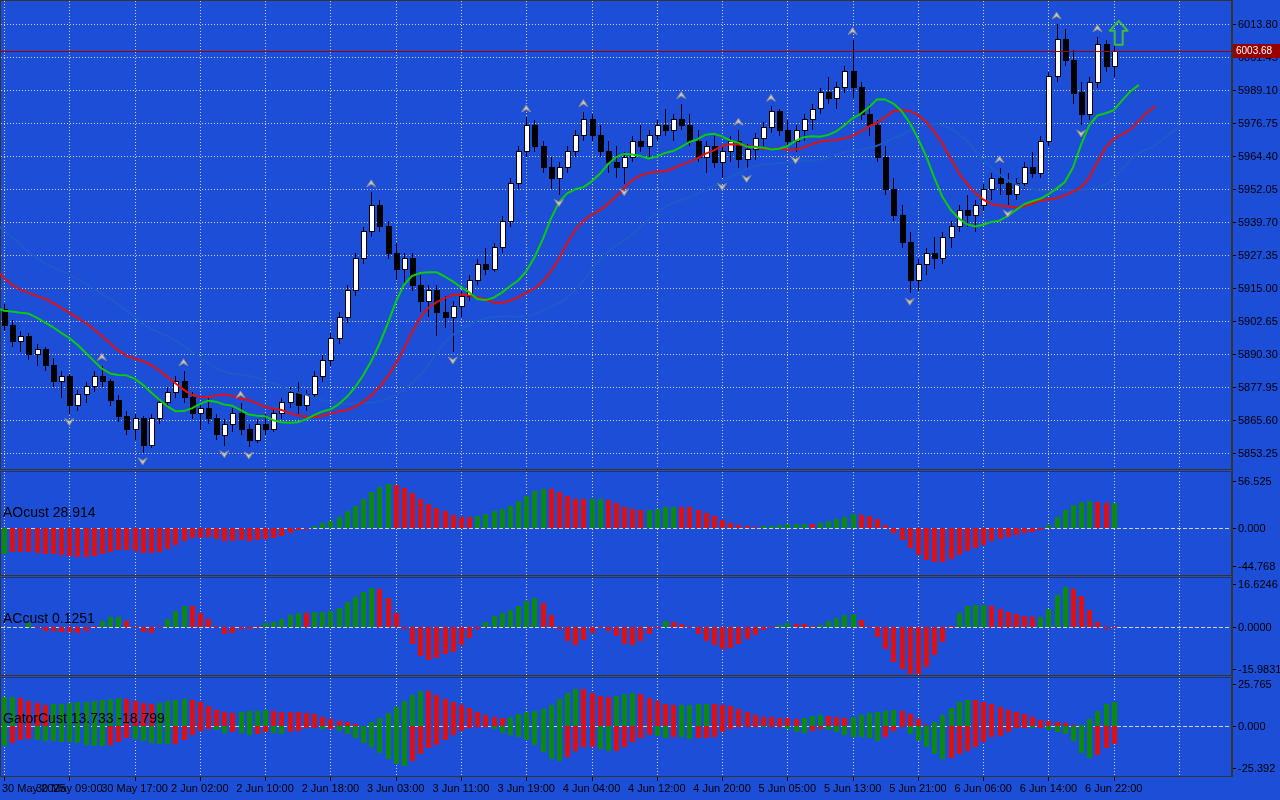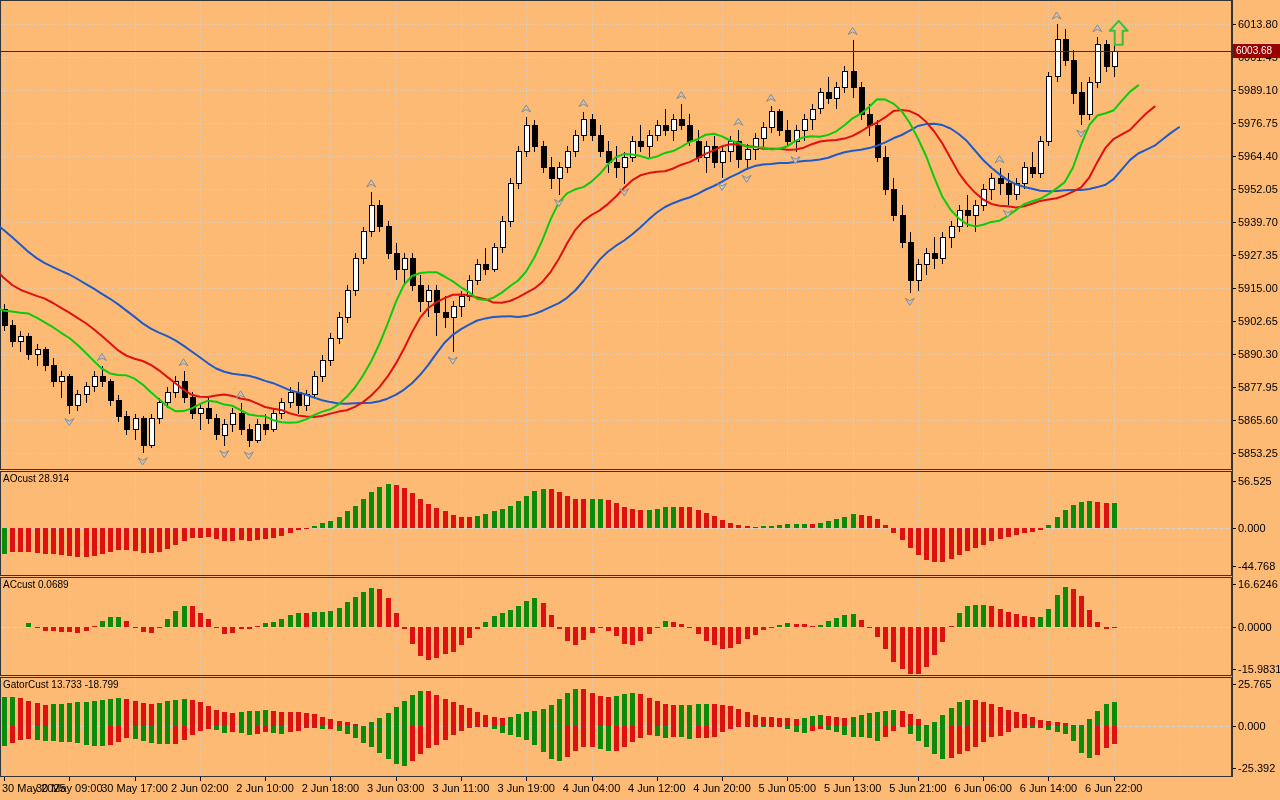--- a/index.html
+++ b/index.html
@@ -1,19 +1,19 @@
 <!DOCTYPE html>
 <html><head>
 <meta charset="utf-8">
 <style>
   html,body{margin:0;padding:0;background:#fff;}
-  #chart-root{position:relative;width:1280px;height:800px;background:#fdba74;
+  #chart-root{position:relative;width:1280px;height:800px;background:#1d4ed8;
     font-family:"Liberation Sans",sans-serif;overflow:hidden;}
   #chart-svg{position:absolute;left:0;top:0;}
-  .pane-label{position:absolute;left:3px;font-size:10px;color:#000;white-space:nowrap;z-index:5;}
+  .pane-label{position:absolute;left:3px;font-size:14px;color:#000;white-space:nowrap;z-index:5;margin-top:31px;}
   .hit{position:absolute;z-index:4;}
   #price-badge{position:absolute;left:1233px;top:44px;width:46px;height:14px;
     background:#990000;color:#fff;font-size:10px;line-height:14px;padding-left:3px;z-index:6;}
 </style>
 </head>
 <body>
 
 <div id="chart-root">
   <svg id="chart-svg" width="1280" height="800">
       <g stroke="#D2D2D2" stroke-width="1" stroke-dasharray="1 2" shape-rendering="crispEdges">
@@ -1067,17 +1067,17 @@
     </svg>
 
   <div class="hit" style="left:0;top:0;width:1232px;height:470px"></div>
   <div class="hit" style="left:0;top:471px;width:1232px;height:105px"></div>
   <div class="hit" style="left:0;top:577px;width:1232px;height:99px"></div>
   <div class="hit" style="left:0;top:677px;width:1232px;height:100px"></div>
   <div class="hit" style="left:1232px;top:0;width:48px;height:777px"></div>
   <div class="hit" style="left:0;top:777px;width:1280px;height:23px"></div>
 
   <div class="pane-label" style="top:473px">AOcust 28.914</div>
-  <div class="pane-label" style="top:579px">ACcust 0.0689</div>
+  <div class="pane-label" style="top:579px">ACcust 0.1251</div>
   <div class="pane-label" style="top:679px">GatorCust 13.733 -18.799</div>
 
   <div id="price-badge">6003.68</div>
 </div>
 
 </body></html>

